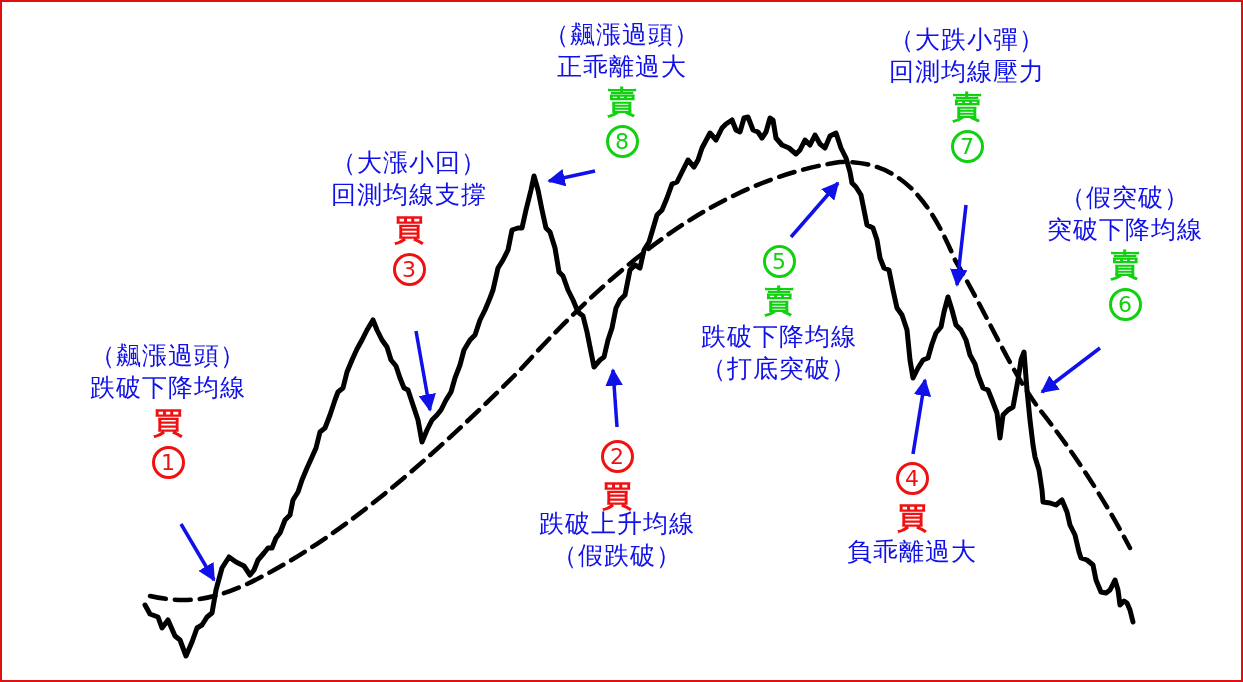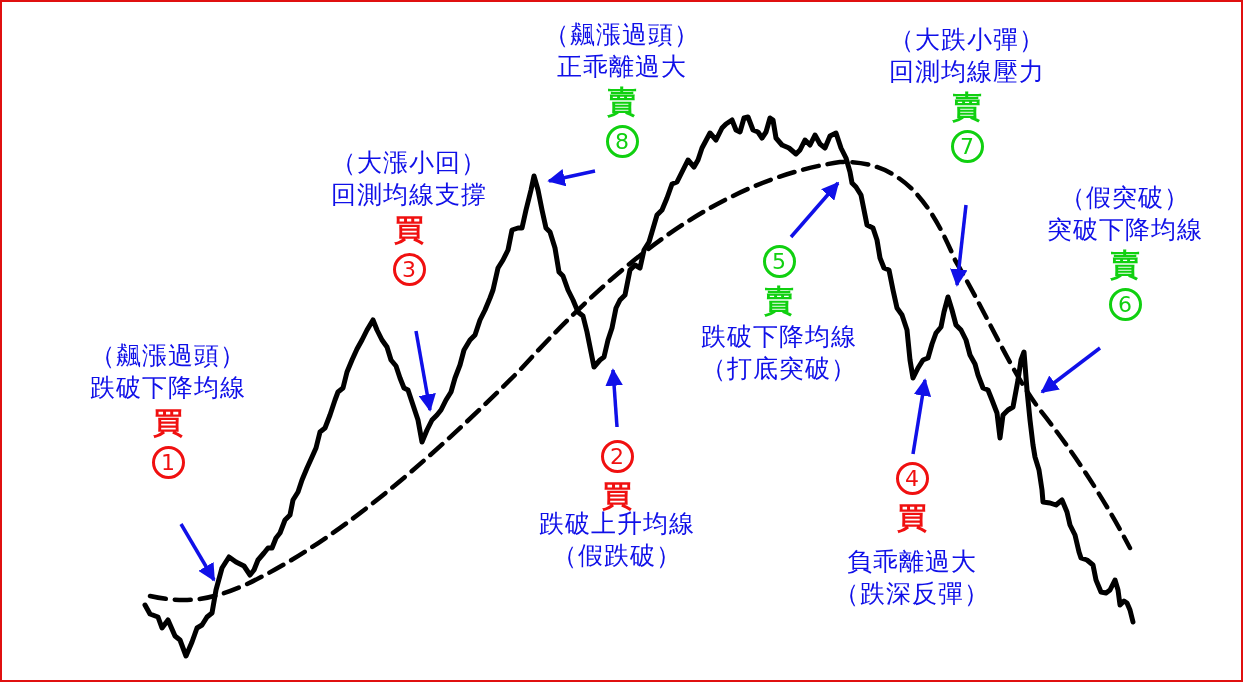--- a/index.html
+++ b/index.html
@@ -71,22 +71,21 @@
 <div class="label" style="left:779px; top:245px;">
   <span class="num sell">5</span>
   <span class="action sell" style="margin-top:8px;">賣</span>
   <span class="line" style="margin-top:8px;">跌破下降均線</span>
   <span class="line">（打底突破）</span>
 </div>
 
 <div class="label" style="left:912px; top:462px;">
   <span class="num buy">4</span>
   <span class="action buy" style="margin-top:8px;">買</span>
-  <span class="line" style="margin-top:16px;">負乖離過大</span>
-  <span class="line">（跌深反彈）</span>
+  <span class="line" style="margin-top:8px;font-family:Liberation Mono, monospace;">負乖離過大</span>
 </div>
 
 <div class="label" style="left:967px; top:27px;">
   <span class="line">（大跌小彈）</span>
   <span class="line">回測均線壓力</span>
   <span class="action sell" style="margin-top:8px;">賣</span>
   <span class="num sell" style="margin-top:8px;">7</span>
 </div>
 
 <div class="label" style="left:1125px; top:185px;">

